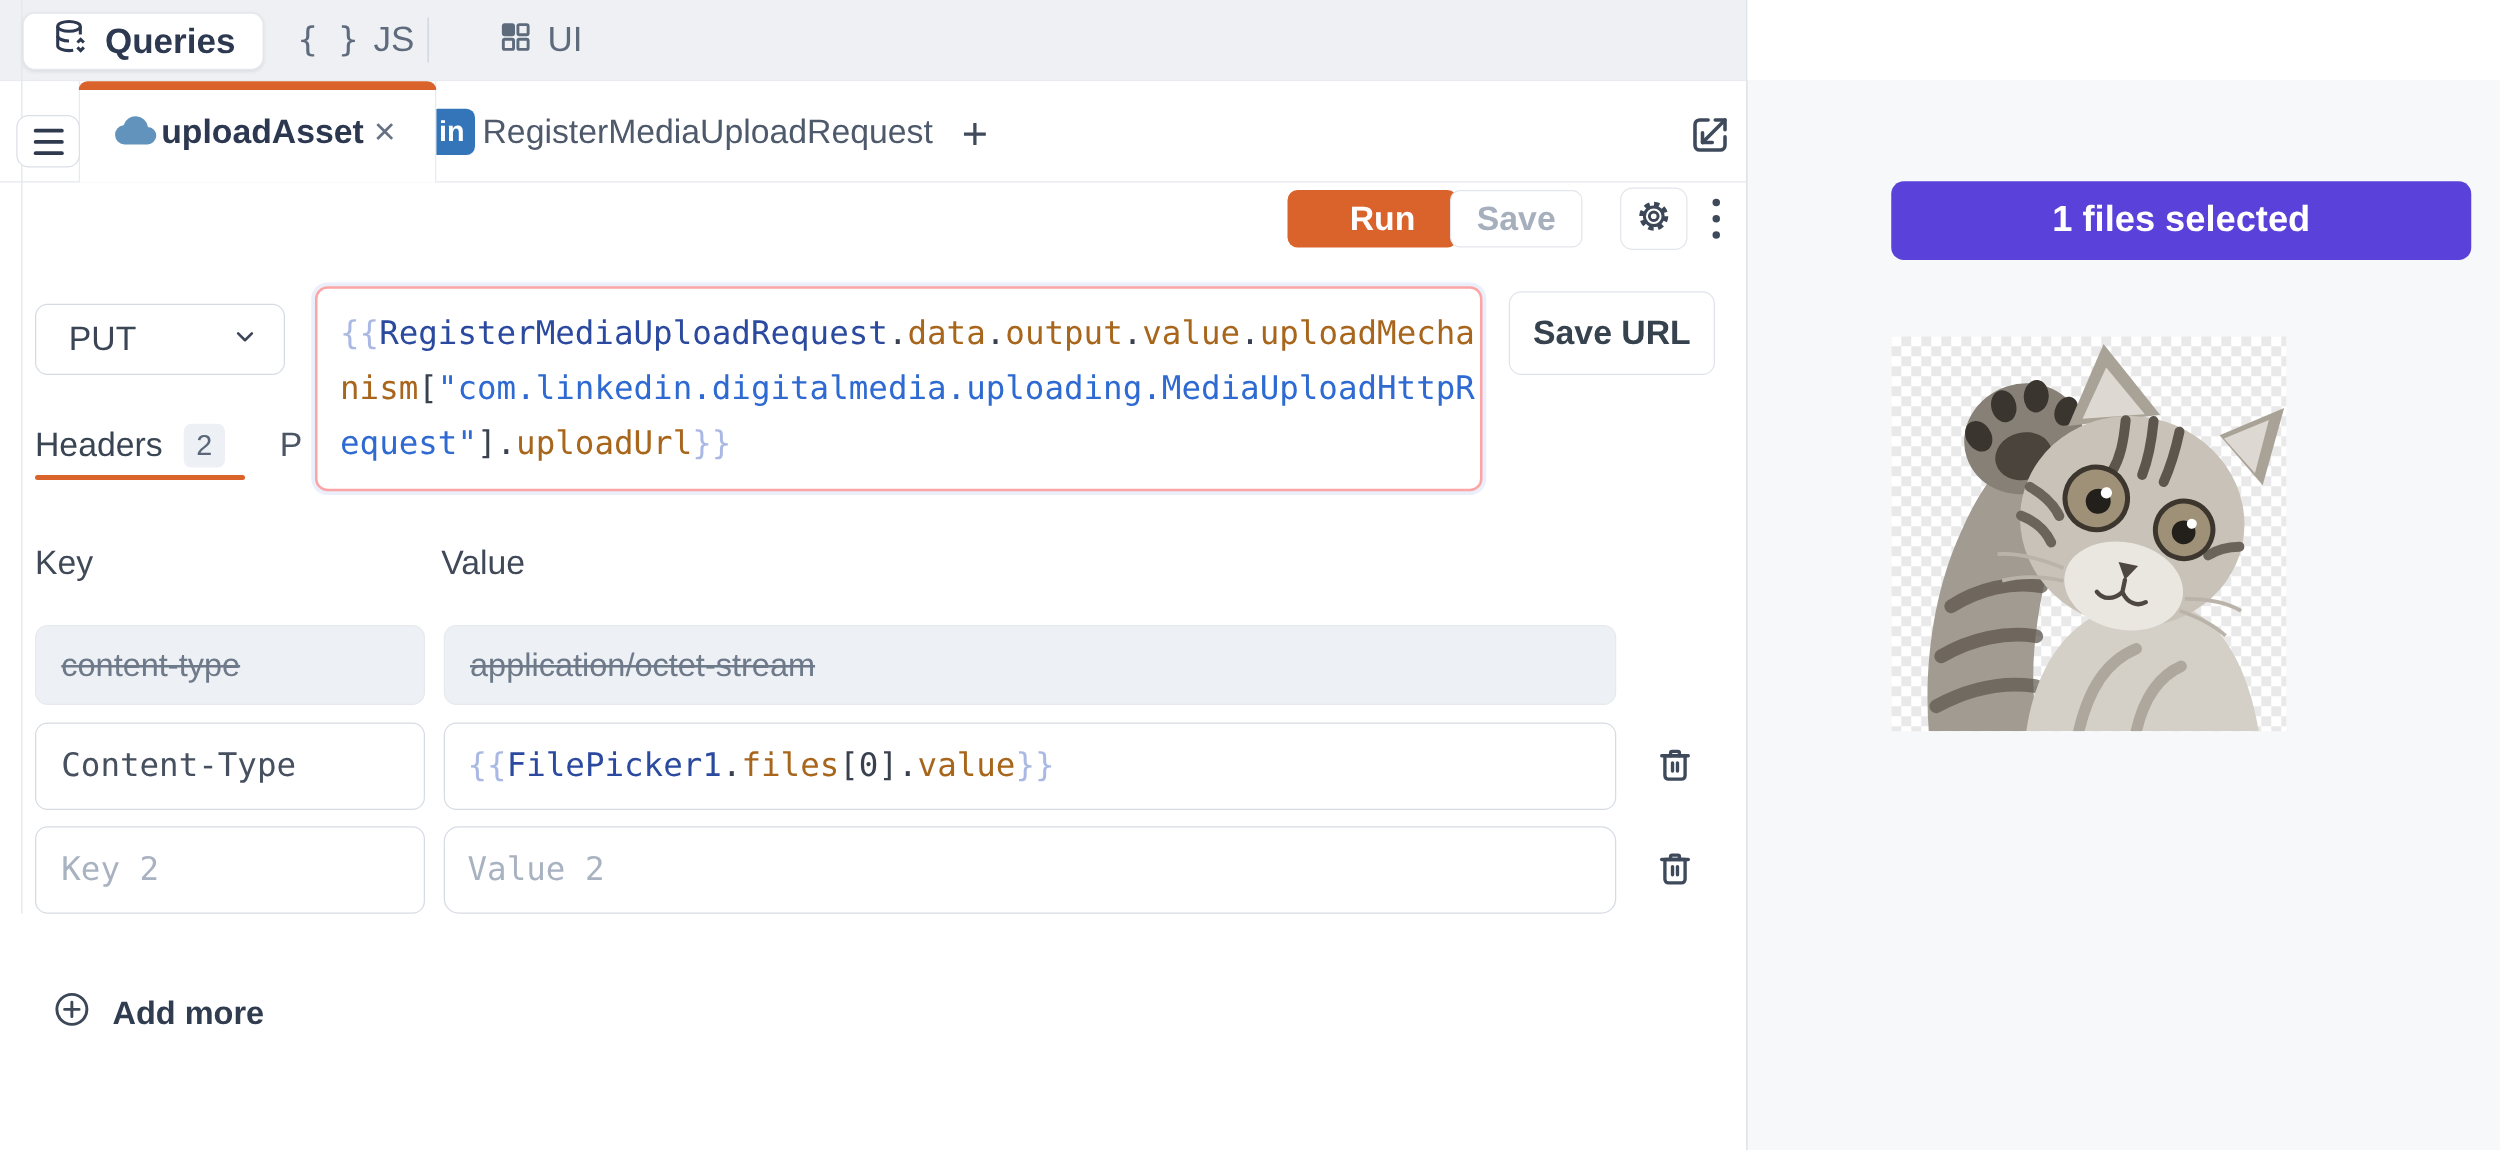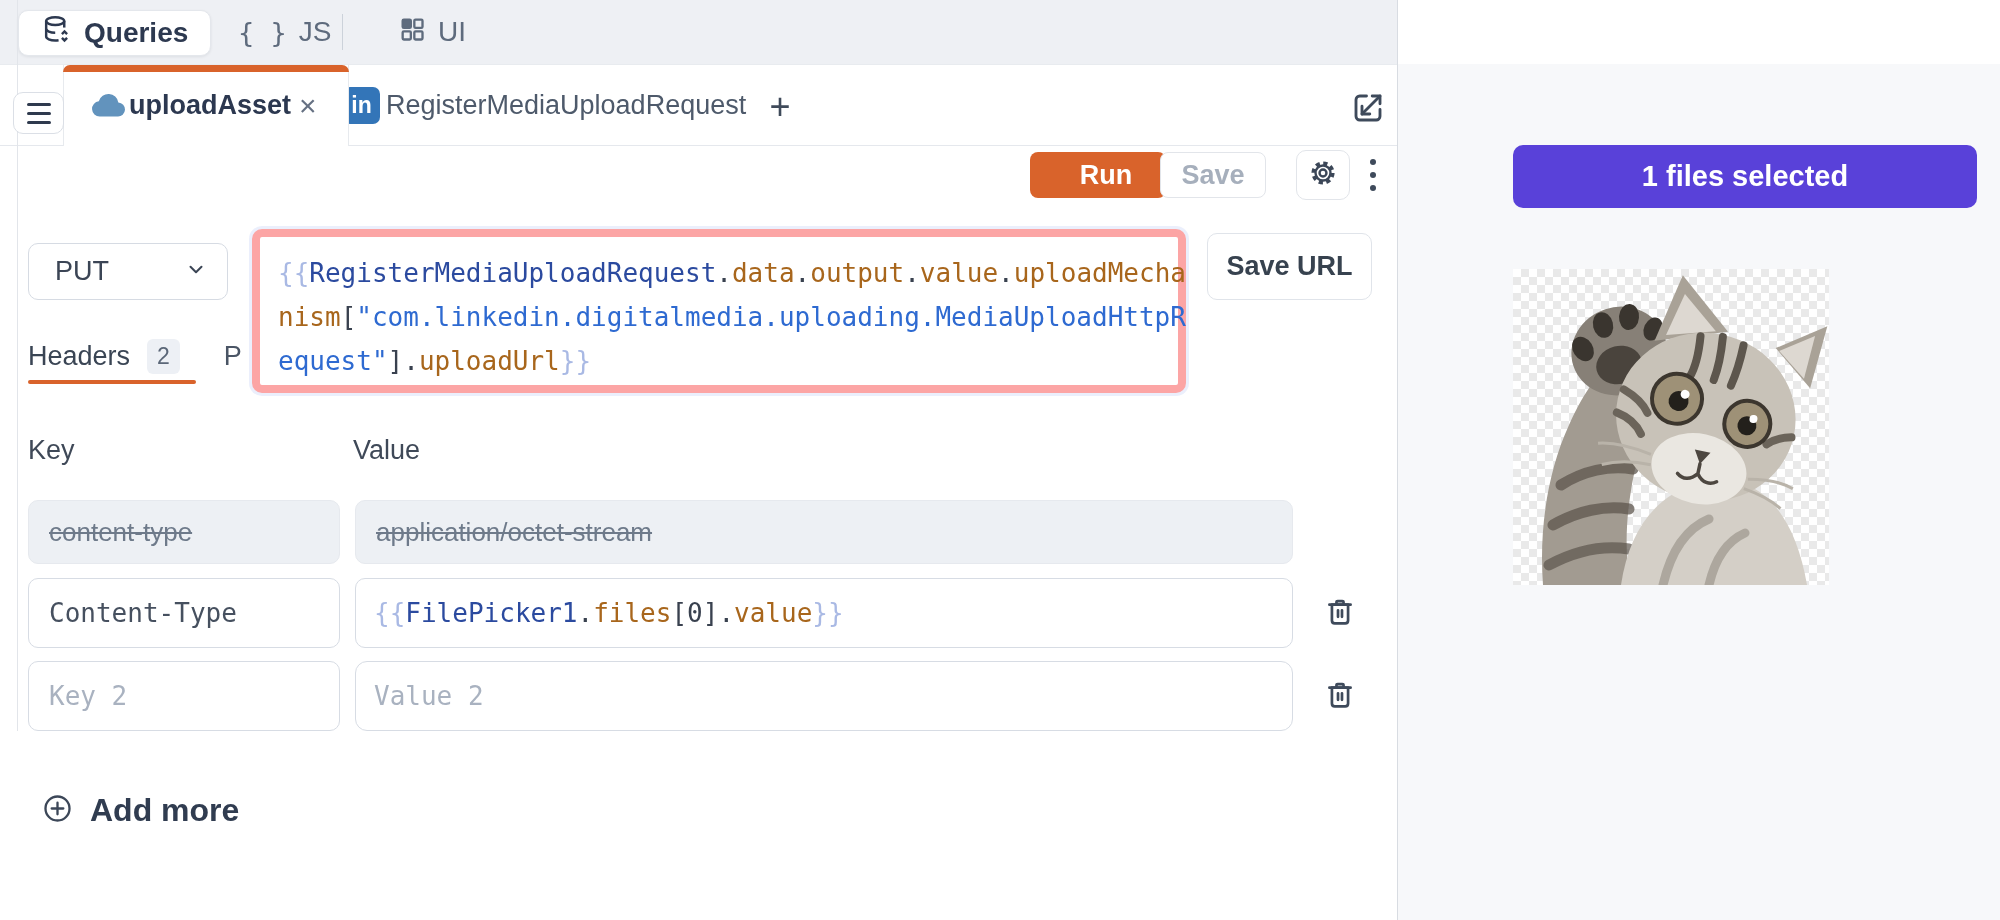--- a/index.html
+++ b/index.html
@@ -38,21 +38,21 @@
   .gear-btn{left:1296px;top:150px;width:54px;height:50px;background:#fff;border:1px solid #e2e5ea;border-radius:10px;
     display:flex;align-items:center;justify-content:center;box-sizing:border-box;}
   .kebab{left:1356px;top:150px;width:34px;height:50px;display:flex;flex-direction:column;align-items:center;justify-content:center;gap:7px;}
   .kebab i{width:6px;height:6px;border-radius:50%;background:#3e4a5b;}
   
   .method-select{left:28px;top:243px;width:200px;height:57px;background:#fff;border:1px solid #d6dbe3;border-radius:10px;
     box-sizing:border-box;display:flex;align-items:center;justify-content:space-between;padding:0 20px 0 26px;
     font-size:27px;color:#3b4555;}
   .saveurl-btn{left:1207px;top:233px;width:165px;height:67px;background:#fff;border:1px solid #e0e4ea;border-radius:10px;
     box-sizing:border-box;display:flex;align-items:center;justify-content:center;font-size:27px;font-weight:600;color:#37424f;}
-  .url-editor{left:252px;top:229px;width:934px;height:164px;background:#fff;border:8px solid #fca5a5;border-radius:10px;
+  .url-editor{left:252px;top:229px;width:934px;height:164px;background:#fff;border:2px solid #fca5a5;border-radius:10px;
     box-shadow:0 0 0 3px rgba(143,167,236,.18);box-sizing:border-box;padding:14px 18px;z-index:5;
     font-family:"DejaVu Sans Mono",monospace;font-size:26px;line-height:44px;}
   .url-editor .cl{white-space:pre;}
   .tok-brace{color:#a9b9e4;} .tok-name{color:#2b4a9f;} .tok-punct{color:#39414f;} .tok-prop{color:#a8661c;} .tok-string{color:#2e6ad1;}
   
   .subtabs{left:28px;top:334px;height:44px;display:flex;align-items:center;}
   .subtab-lbl{font-size:27px;color:#3a4554;}
   .subtab-badge{margin-left:17px;background:#edf0f5;border-radius:6px;color:#5b6778;font-size:23px;padding:4px 10px;}
   .subtab-p{margin-left:44px;font-size:27px;color:#4a5565;}
   .subtab-underline{left:28px;top:380px;width:168px;height:4px;background:#d9632b;border-radius:2px;}
@@ -61,21 +61,21 @@
   .cell{box-sizing:border-box;border-radius:10px;display:flex;align-items:center;}
   .row-disabled{background:#edf0f4;border:1px solid #e6e9ee;}
   .row-disabled .txt{font-size:26px;color:#6e7a8a;text-decoration:line-through;padding-left:20px;}
   .row-live{background:#fff;border:1px solid #d7dce4;}
   .cell input{border:none;outline:none;background:transparent;width:100%;padding:0 0 0 20px;
     font-family:"DejaVu Sans Mono",monospace;font-size:26px;color:#46505f;}
   .cell input::placeholder{color:#a9b2c0;}
   .code-cell{font-family:"DejaVu Sans Mono",monospace;font-size:26px;padding-left:18px;white-space:pre;}
   .trash-btn{width:44px;height:44px;display:flex;align-items:center;justify-content:center;}
   .addmore{left:42px;top:792px;display:flex;align-items:center;gap:17px;}
-  .addmore .lbl{font-size:32px;font-weight:700;color:#303c50;}
+  .addmore .lbl{font-size:26px;font-weight:700;color:#303c50;}
   
   .rpanel{left:1397px;top:0;width:603px;height:920px;background:#f7f8fa;border-left:1px solid #d8dce2;box-sizing:border-box;}
   .rpanel-top{left:1398px;top:0;width:602px;height:64px;background:#fff;}
   .file-btn{left:1513px;top:145px;width:464px;height:63px;background:#5941d9;border-radius:10px;color:#fff;
     font-size:29px;font-weight:600;display:flex;align-items:center;justify-content:center;z-index:2;}
   .img-box{left:1513px;top:269px;width:316px;height:316px;z-index:2;
     background-image:conic-gradient(#e9e9e9 25%,#ffffff 0 50%,#e9e9e9 0 75%,#ffffff 0);background-size:16px 16px;overflow:hidden;}
 </style>
 </head>
 <body>

